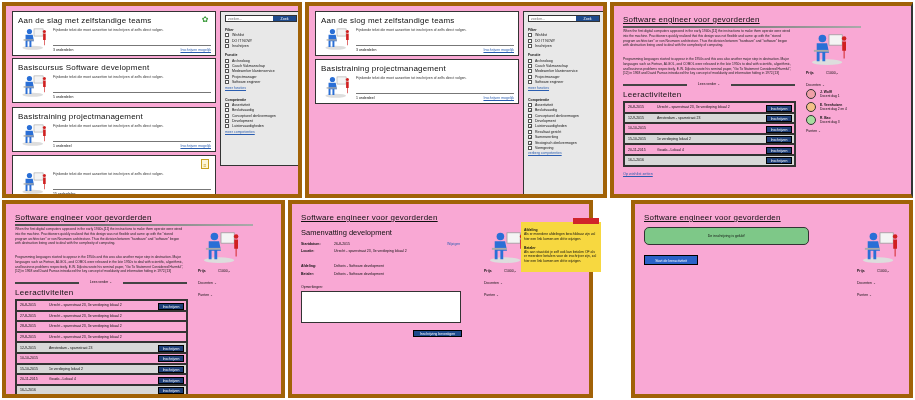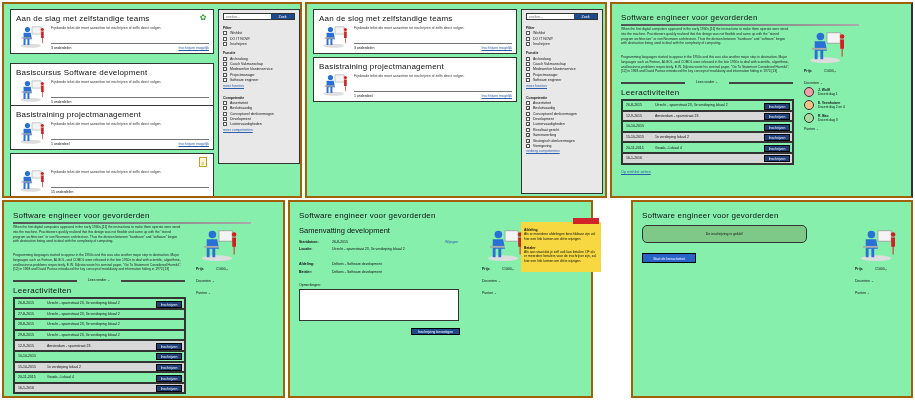--- a/index.html
+++ b/index.html
@@ -1,17 +1,17 @@
 <!DOCTYPE html>
 <html><head>
 <meta charset="utf-8">
 <style>
   * { box-sizing: border-box; margin: 0; padding: 0; }
   body { width: 915px; height: 400px; background: #fff; font-family: "Liberation Sans", sans-serif; position: relative; overflow: hidden; color: #111; }
-  .panel { position: absolute; background: #86efac; border: 2px solid #a16207; overflow: hidden; }
+  .panel { position: absolute; background: #f9a8d4; border: 4px solid #a16207; overflow: hidden; }
   .p1 { left: 2px; top: 2px; width: 300px; height: 196px; }
   .p2 { left: 305px; top: 2px; width: 302px; height: 196px; }
   .p3 { left: 610px; top: 2px; width: 303px; height: 196px; border-right: 2px solid #333; }
   .p4 { left: 2px; top: 200px; width: 283px; height: 198px; }
   .p5 { left: 288px; top: 200px; width: 305px; height: 198px; }
   .p6 { left: 631px; top: 200px; width: 282px; height: 198px; }
 
   
   .card { position: absolute; left: 6px; width: 204px; border: 1.5px solid #333; background: #fff; }
   .card .ctitle { font-size: 8px; margin: 4px 0 0 5px; letter-spacing: 0.2px; }
@@ -25,21 +25,21 @@
   .sidebar { position: absolute; left: 214px; top: 5px; width: 82px; border: 1.5px solid #333; background: #e8e8e8; padding: 3px 4px; font-size: 3.5px; }
   .search { display: flex; height: 7px; margin-bottom: 6px; border: 1px solid #333; }
   .search input { flex: 1; font-size: 3.5px; border: none; padding-left: 2px; background: #fff; }
   .search button { width: 23px; background: #1e4a8c; color: #fff; border: none; font-size: 3.5px; }
   .fhead { font-weight: bold; margin: 3px 0 1px; }
   .cb { display: flex; align-items: center; margin: 1.4px 0; }
   .cb span.box { width: 4px; height: 4px; border: 0.6px solid #555; background: #fff; margin-right: 3px; font-size: 4px; line-height: 3px; text-align: center; }
   .slink { color: #2a5db0; text-decoration: underline; margin-top: 1px; }
 
   
-  .dtitle { position: absolute; left: 9px; top: 9px; font-size: 8px; letter-spacing: 0.2px; }
+  .dtitle { position: absolute; left: 9px; top: 9px; font-size: 8px; letter-spacing: 0.2px; text-decoration: underline; }
   .dline { position: absolute; left: 9px; top: 20px; width: 238px; height: 1.5px; background: linear-gradient(90deg, #555, #aaa); }
   .para { position: absolute; left: 9px; width: 170px; font-size: 3.3px; line-height: 4.8px; color: #222; }
   .leesverder { position: absolute; left: 9px; width: 172px; height: 5px; font-size: 3.5px; text-align: center; }
   .leesverder::before, .leesverder::after { content: ""; position: absolute; top: 2px; width: 64px; height: 1.5px; background: #444; }
   .leesverder::before { left: 0; } .leesverder::after { right: 0; }
   .sect { position: absolute; left: 9px; font-size: 8px; letter-spacing: 0.3px; }
   .acts { position: absolute; left: 9px; width: 173px; border: 1px solid #333; }
   .act { display: flex; align-items: center; height: 10.6px; border: 1px solid #333; font-size: 3.5px; position: relative; }
   .act.grey { background: #d8d8d8; }
   .act .date { width: 32px; padding-left: 3px; }
@@ -77,21 +77,21 @@
           <circle cx="36" cy="8" r="2.4" fill="#d02020"></circle>
           <path d="M34 11 h4 v10 h-1.5 v8 h-1 v-8 h-1.5 z" fill="#d02020"></path>
         </svg></div>
       <div class="desc">Fijnkende tekst die moet aanzetten tot inschrijven of zelfs direct volgen.</div>
       <div class="bar"></div>
       <div class="count">3 onderdelen</div>
       <div class="link">Inschrijven mogelijk</div>
       <div class="badge" style="color:#3a9a3a">✿</div>
 
     </div>
-    <div class="card" style="top:59px;height:45px">
+    <div class="card" style="top:52px;height:45px">
       <div class="ctitle">Basiscursus Software development</div>
       <div class="fig"><svg viewBox="0 0 40 36" width="100%" height="100%">
           <ellipse cx="18" cy="33" rx="16" ry="3" fill="#ddd"></ellipse>
           <rect x="20" y="4" width="14" height="11" fill="#f4f4f4" stroke="#999" stroke-width="0.8"></rect>
           <circle cx="13" cy="8" r="4" fill="#2a6fd6"></circle>
           <path d="M7 13 h11 l2 10 h-4 v9 h-3 v-9 h-3 v9 h-3 z" fill="#2a6fd6"></path>
           <rect x="4" y="20" width="16" height="2" fill="#aaa"></rect>
           <circle cx="36" cy="8" r="2.4" fill="#d02020"></circle>
           <path d="M34 11 h4 v10 h-1.5 v8 h-1 v-8 h-1.5 z" fill="#d02020"></path>
         </svg></div>

